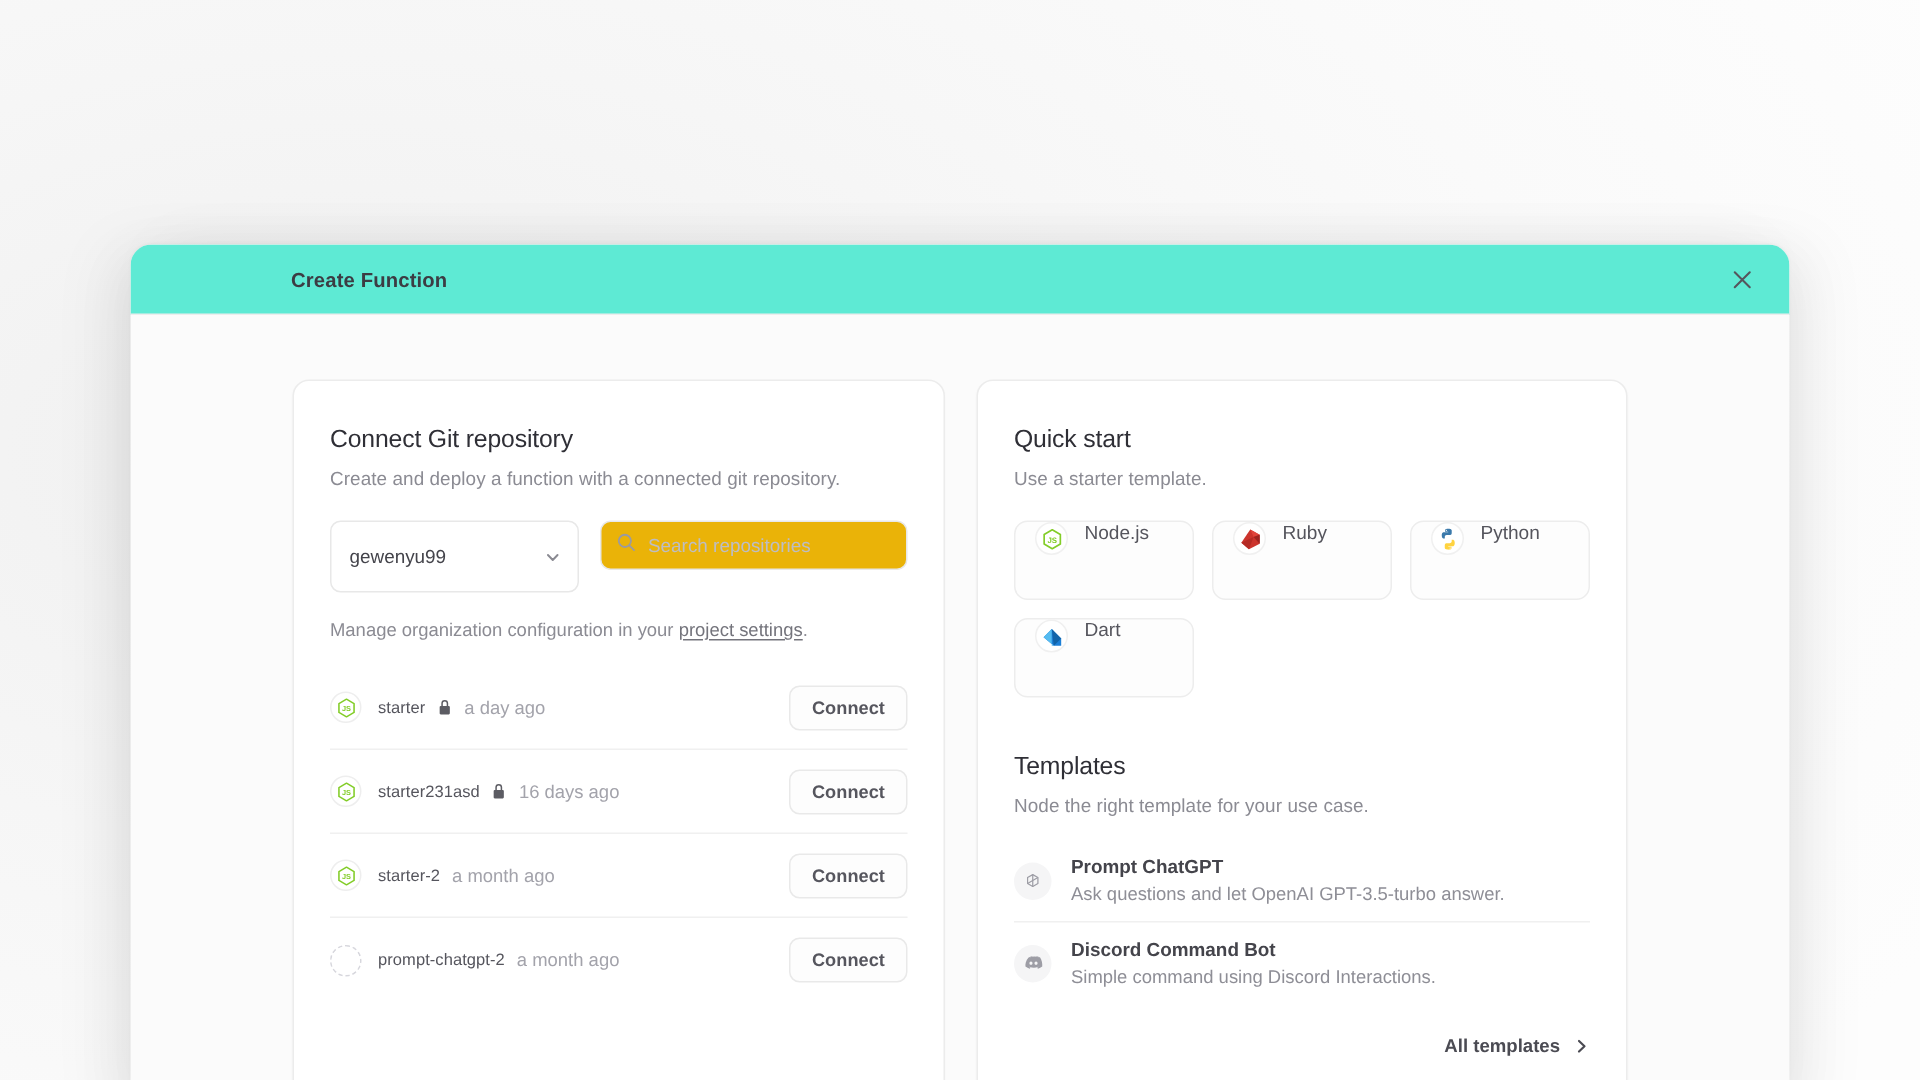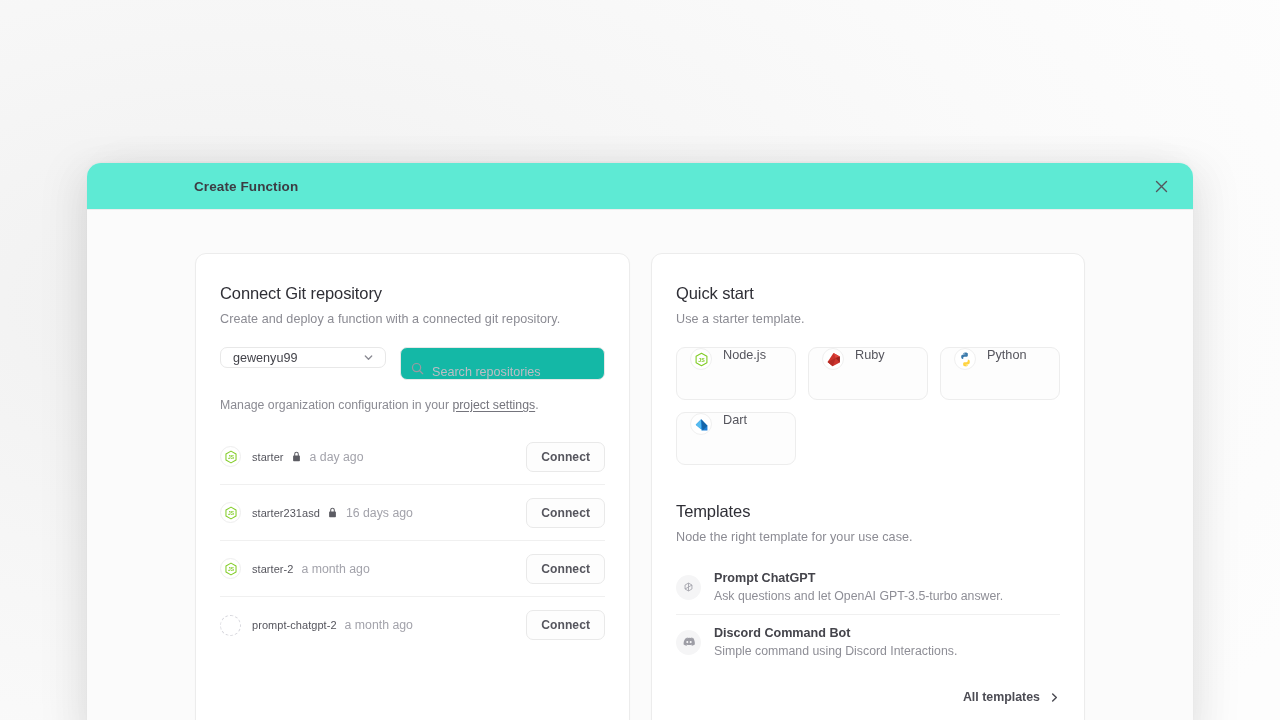--- a/index.html
+++ b/index.html
@@ -86,40 +86,40 @@
     letter-spacing: .05px;
   }
 
   
   .controls {
     display: flex;
     gap: 14px;
     margin-top: 21px;
   }
   .select-box {
-    width: 186px; height: 21px;
+    width: 186px; height: 48px;
     border: 1px solid #e8e8e8;
     border-radius: 7px;
     background: #fff;
     display: flex; align-items: center;
     padding: 0 10px 0 12px;
     cursor: pointer;
   }
   .select-value {
     flex: 1;
     font-size: 12.6px;
     color: #44444b;
   }
   .chev { color: #8a8a92; display:flex; }
   .search-box {
     flex: 1; height: 33px;
     border: 1px solid #e8e8e8;
     border-radius: 7px;
-    background: #14b8a6;
-    display: flex; align-items: flex-end;
+    background: #eab308;
+    display: flex; align-items: center;
     padding: 0 10px;
     gap: 8px;
   }
   .search-box svg { color: #9a9aa2; flex: none; }
   .search-box input {
     flex: 1;
     border: none; outline: none;
     font-family: inherit;
     font-size: 12.6px;
     color: #44444b;

